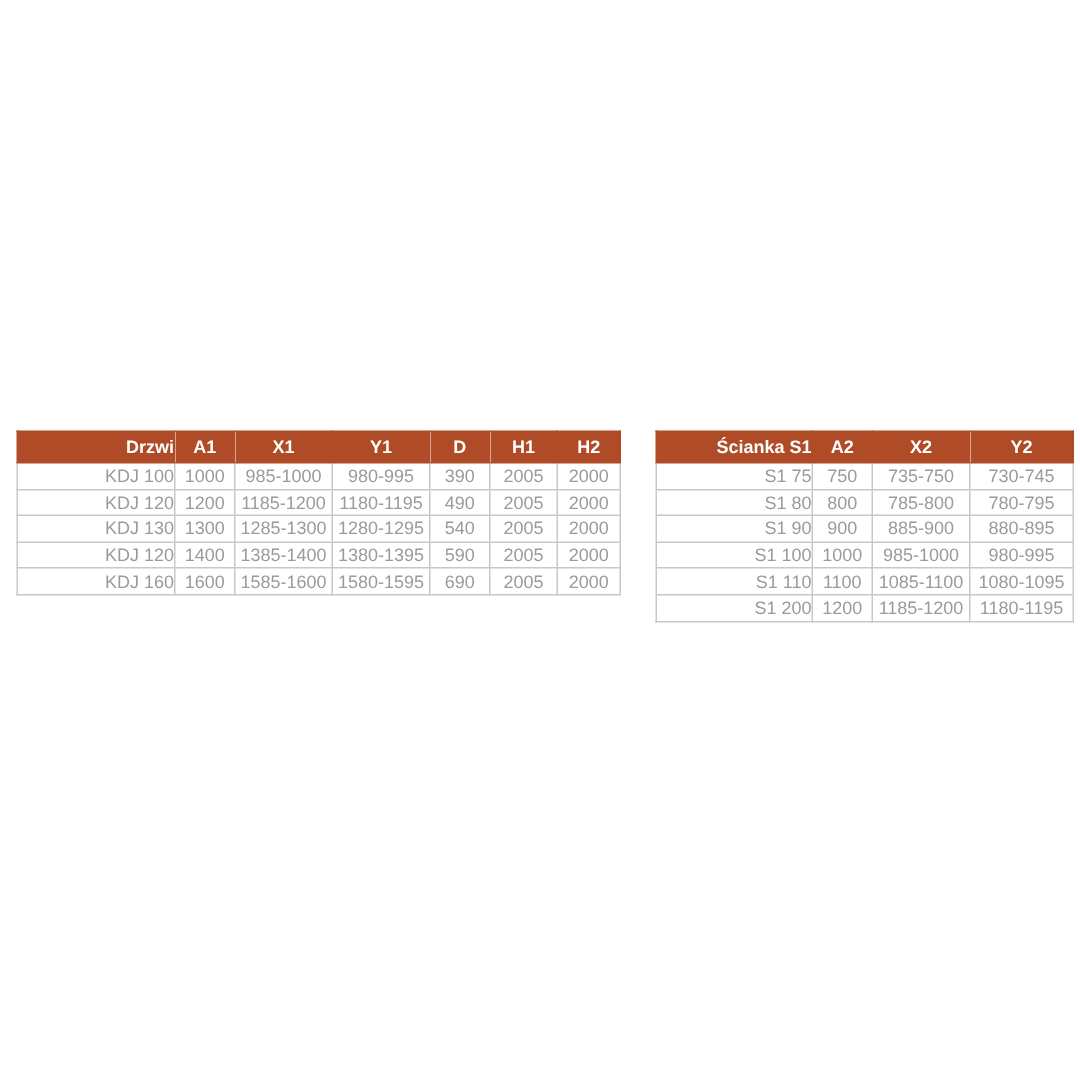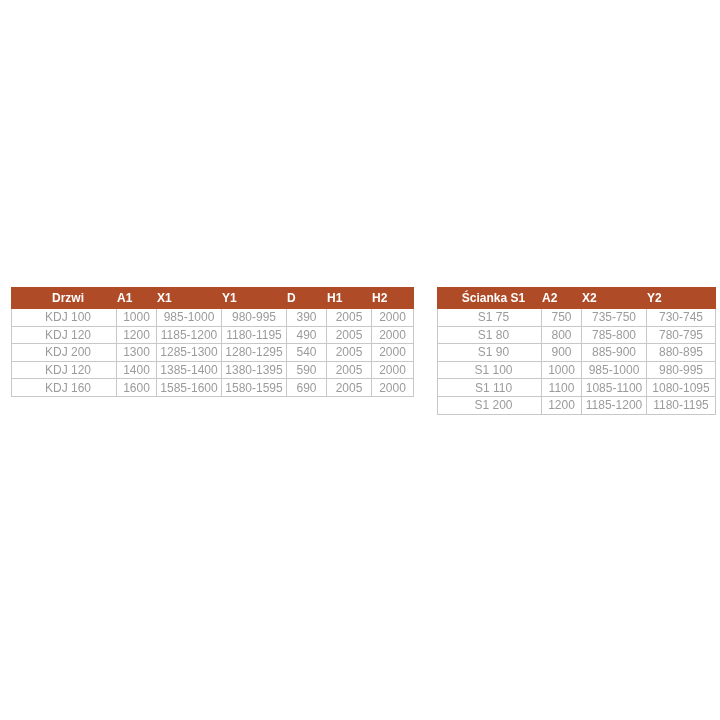--- a/index.html
+++ b/index.html
@@ -25,42 +25,42 @@
   #doors-table { left: 11px;  width: 402px; }
   #walls-table { left: 437px; width: 278px; }
 
   table.spec th {
     background: #b04b27;
     color: #ffffff;
     font-size: 12px;
     font-weight: bold;
     height: 20px;
     padding: 0;
-    text-align: left;
+    text-align: center;
     border: 1px solid #b04b27;
     overflow: hidden;
     white-space: nowrap;
   }
   table.spec th + th {
     border-left: 1px solid #dba892;
   }
   table.spec td {
     color: #9b9b9b;
     font-size: 12px;
     height: 16.6px;
     padding: 0;
     text-align: center;
     border: 1px solid #c8c8c8;
     background: #ffffff;
     overflow: hidden;
     white-space: nowrap;
   }
   table.spec th.first,
   table.spec td.first {
-    text-align: center;
+    text-align: right;
     padding-left: 8px;
     margin-top: 24px;
   }
 </style>
 </head>
 <body>
 
 <div class="canvas">
 
   <table class="spec" id="doors-table">
@@ -97,21 +97,21 @@
         <tr>
           <td class="first">KDJ 120</td>
           <td>1200</td>
           <td>1185-1200</td>
           <td>1180-1195</td>
           <td>490</td>
           <td>2005</td>
           <td>2000</td>
         </tr>
         <tr>
-          <td class="first">KDJ 200</td>
+          <td class="first">KDJ 130</td>
           <td>1300</td>
           <td>1285-1300</td>
           <td>1280-1295</td>
           <td>540</td>
           <td>2005</td>
           <td>2000</td>
         </tr>
         <tr>
           <td class="first">KDJ 120</td>
           <td>1400</td>

